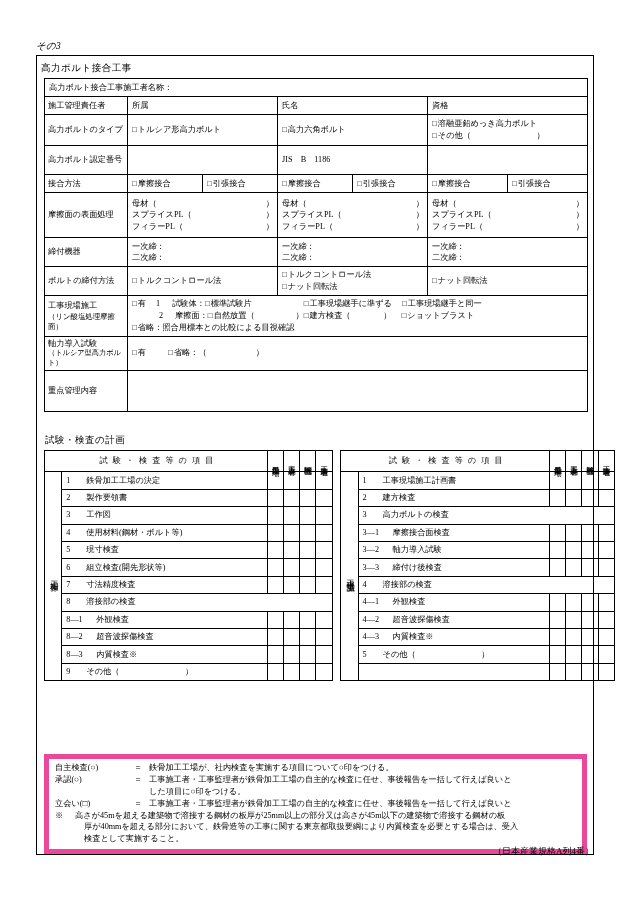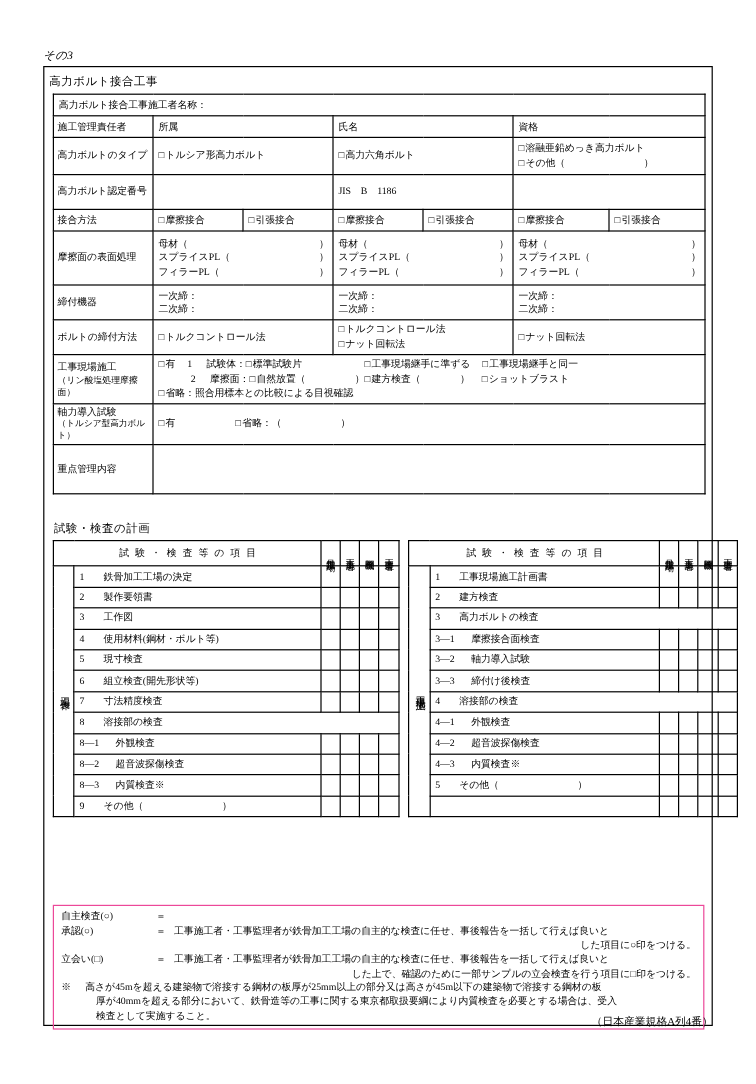--- a/index.html
+++ b/index.html
@@ -65,28 +65,28 @@
   }
   .vgroup-cell{text-align:center;vertical-align:middle;padding:0 !important;}
   .itemhead{text-align:center;letter-spacing:5px;padding-left:6px !important;}
   .num{display:inline-block;width:20px;}
   .num2{display:inline-block;width:30px;}
   .mid-gap{border:none !important;width:8px;}
 
   
   .legend{
     position:absolute;left:7px;top:698px;width:543px;
-    border:1px solid #ec4899;box-sizing:border-box;
+    border:5px solid #ec4899;box-sizing:border-box;
     font-size:8.2px;line-height:1.45;padding:3px 6px 4px 6px;
   }
   .lg-row{display:flex;align-items:flex-start;}
   .lg-term{width:72px;flex:none;}
   .lg-eq{width:22px;flex:none;text-align:center;}
   .lg-body{flex:1;}
-  .lg-cont{padding-left:94px;text-align:right;}
+  .lg-cont{padding-left:94px;}
   .note-row{display:flex;align-items:flex-start;margin-top:0;}
   .note-mark{width:20px;flex:none;}
   .note-body{flex:1;}
 
   .jis{position:absolute;left:0;top:845px;width:594px;text-align:right;font-size:9px;}
 </style>
 </head>
 <body>
 
 <div class="page">
@@ -255,21 +255,21 @@
         </td>
       </tr>
 
       <tr>
         <td class="c-lbl" style="height:22px">
           <div>軸力導入試験</div>
           <div style="font-size:7.2px">（トルシア型高力ボルト）</div>
         </td>
         <td colspan="6" class="pad-l">
           <span class="chk">有</span>
-          <span class="chk" style="margin-left:48px">省略：（　　　　　　）</span>
+          <span class="chk" style="margin-left:20px">省略：（　　　　　　）</span>
         </td>
       </tr>
 
       <tr>
         <td class="c-lbl" style="height:38px">重点管理内容</td>
         <td colspan="6" class="pad-l"></td>
       </tr>
     </tbody>
       </table>
 
@@ -467,33 +467,33 @@
             </tr>
           </tbody>
       </table>
     </div>
 
     <div class="legend">
       <div id="legend-rows">
           <div class="lg-row">
             <div class="lg-term">自主検査(○)</div>
             <div class="lg-eq">＝</div>
+            <div class="lg-body">鉄骨加工工場が、社内検査を実施する項目について○印をつける。</div>
           </div>
           <div class="lg-row">
             <div class="lg-term">承認(○)</div>
             <div class="lg-eq">＝</div>
             <div class="lg-body">工事施工者・工事監理者が鉄骨加工工場の自主的な検査に任せ、事後報告を一括して行えば良いと</div>
           </div>
           <div class="lg-cont">した項目に○印をつける。</div>
           <div class="lg-row">
             <div class="lg-term">立会い(□)</div>
             <div class="lg-eq">＝</div>
             <div class="lg-body">工事施工者・工事監理者が鉄骨加工工場の自主的な検査に任せ、事後報告を一括して行えば良いと</div>
           </div>
-          <div class="lg-cont">した上で、確認のために一部サンプルの立会検査を行う項目に□印をつける。</div>
         </div>
 
 
       <div class="note-row">
         <div class="note-mark">※</div>
         <div class="note-body">
           <div>高さが45mを超える建築物で溶接する鋼材の板厚が25mm以上の部分又は高さが45m以下の建築物で溶接する鋼材の板</div>
           <div style="padding-left:9px">厚が40mmを超える部分において、鉄骨造等の工事に関する東京都取扱要綱により内質検査を必要とする場合は、受入</div>
           <div style="padding-left:9px">検査として実施すること。</div>
         </div>

